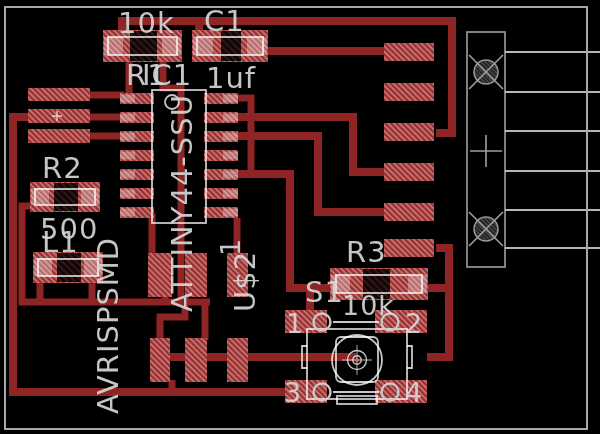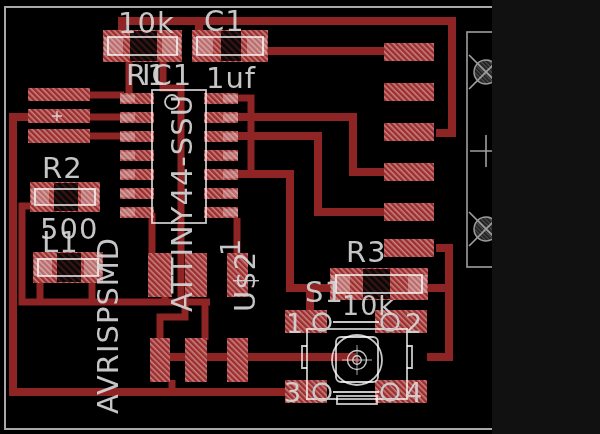--- a/index.html
+++ b/index.html
@@ -5,21 +5,21 @@
   :root{
     --background:#000000;
     --trace-red:#8f2424;
     --pad-red:#9d2e2e;
     --pad-stripe:#e3b9b9;
     --silk-white:#d6d6d6;
     --outline-gray:#a8a8a8;
   }
   html,body{margin:0;padding:0;background:#111;}
   .board-wrap{
-    position:relative;width:492px;height:434px;background:var(--background);
+    position:relative;width:600px;height:434px;background:var(--background);
     overflow:hidden;font-family:"DejaVu Sans",sans-serif;
   }
   svg{display:block}
   .trace{stroke:var(--trace-red);stroke-width:8;fill:none;stroke-linejoin:miter;stroke-linecap:butt;}
   .trace.thin{stroke-width:7;}
   .pad{fill:url(#padH);}
   .pad-bright{fill:rgba(255,255,255,0.30);}
   .dark-body{fill:#070707;}
   .dark-hatch{fill:url(#darkH);}
   .silk{stroke:rgba(255,255,255,0.78);stroke-width:1.8;fill:none;}

